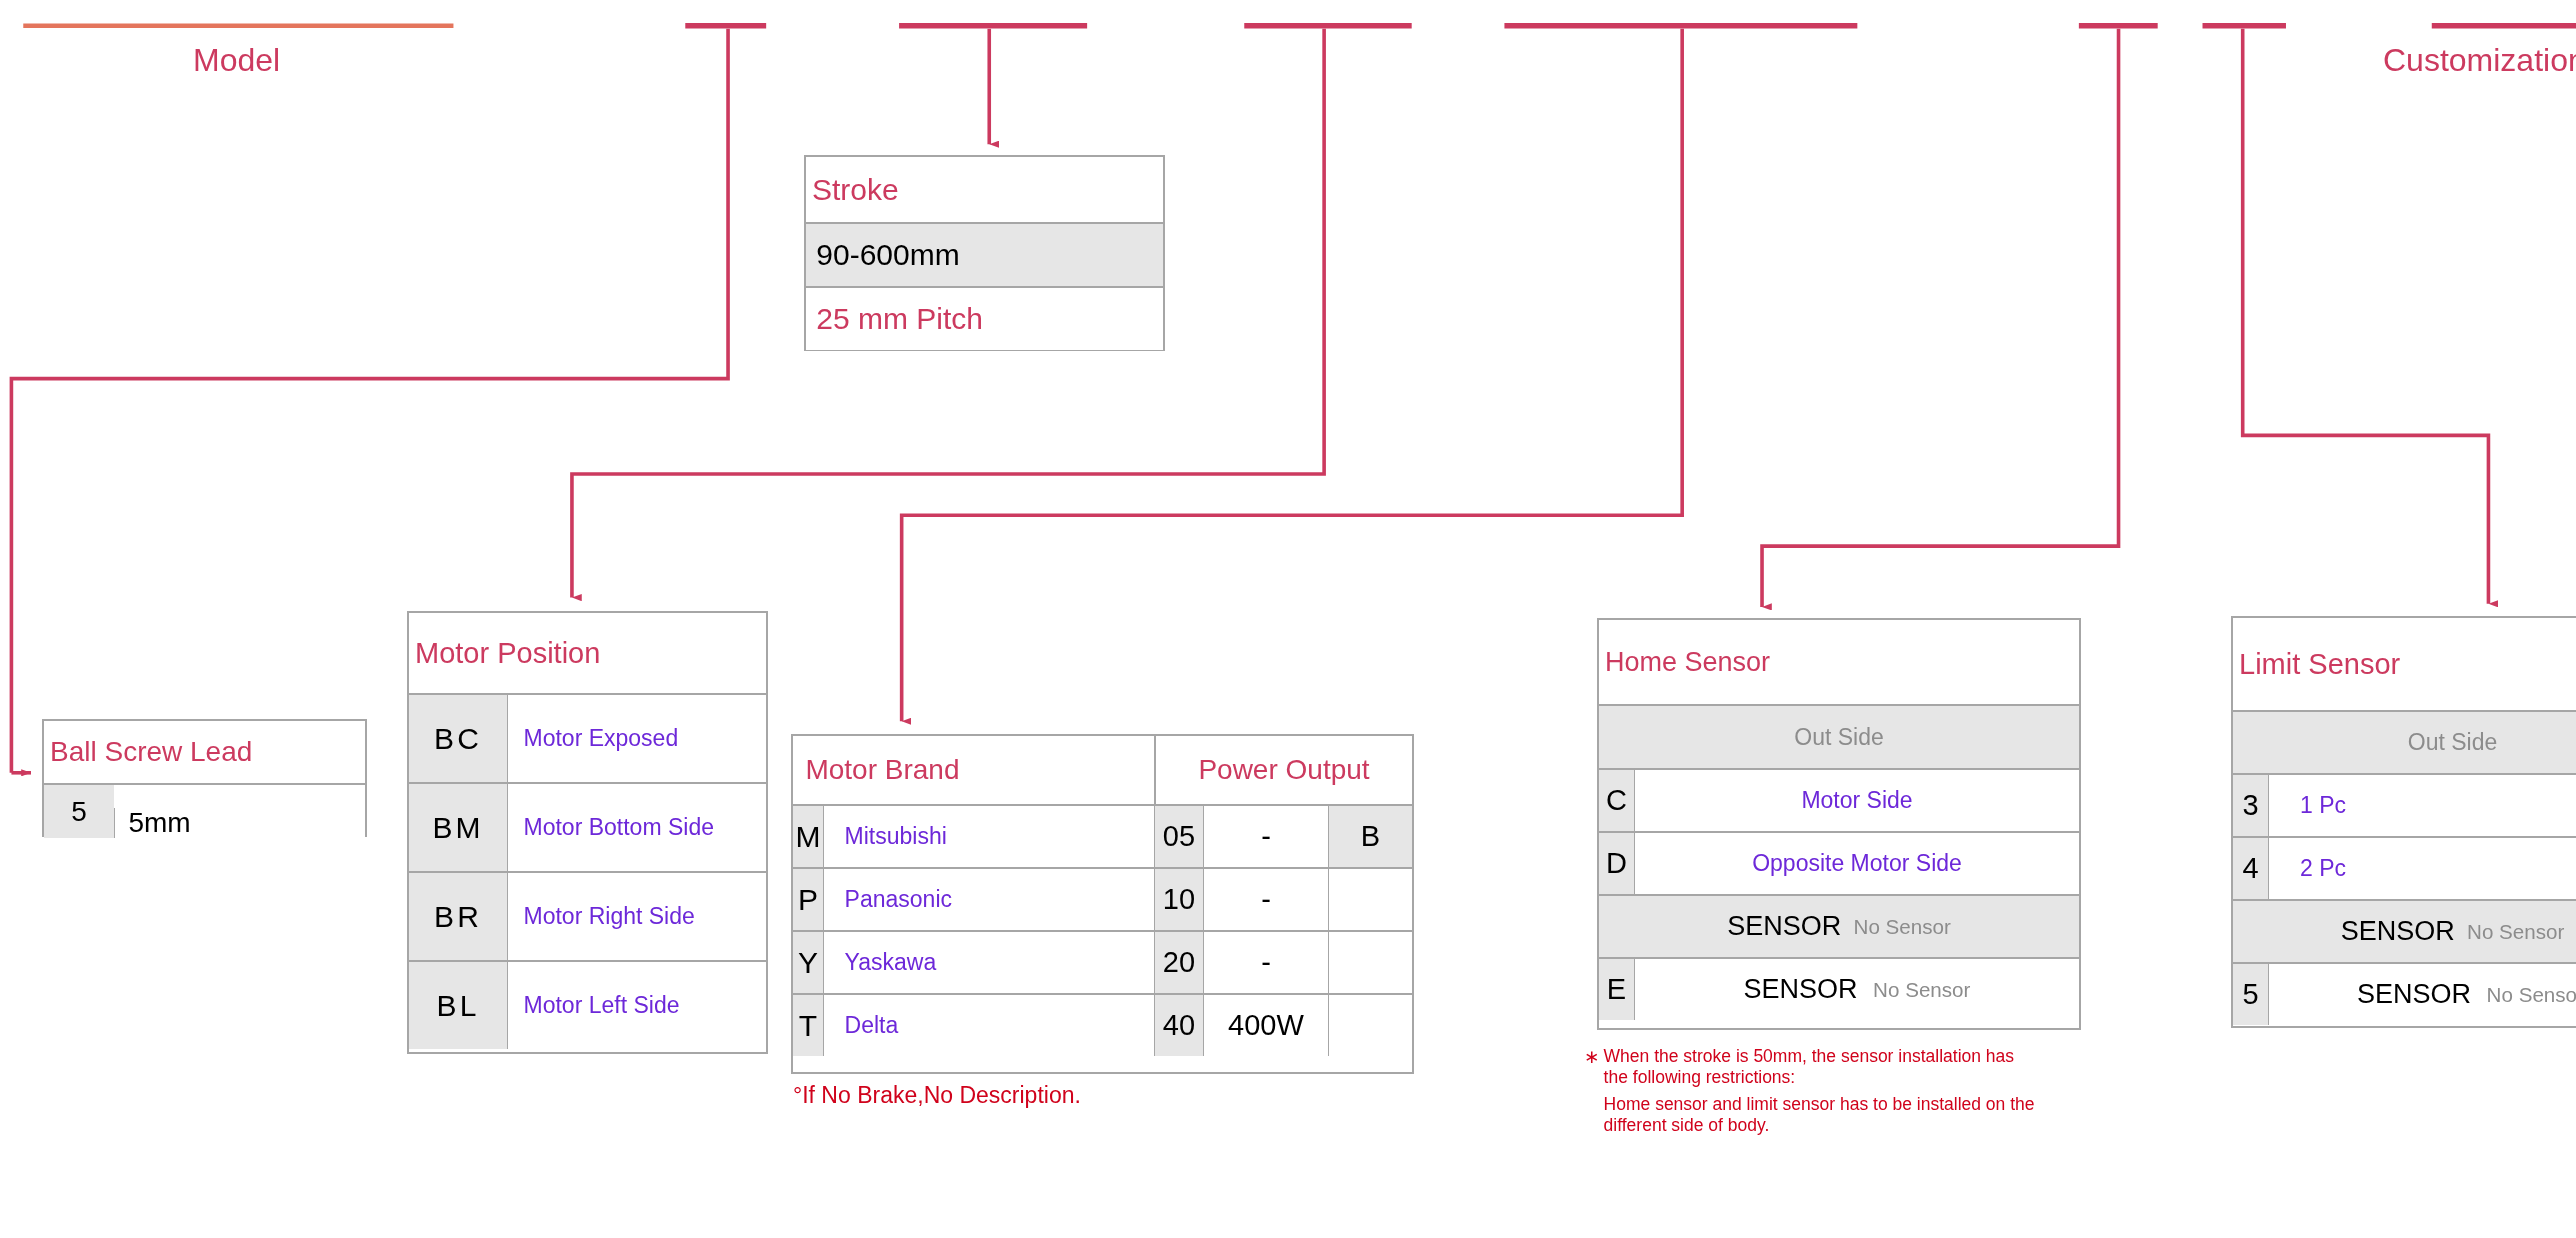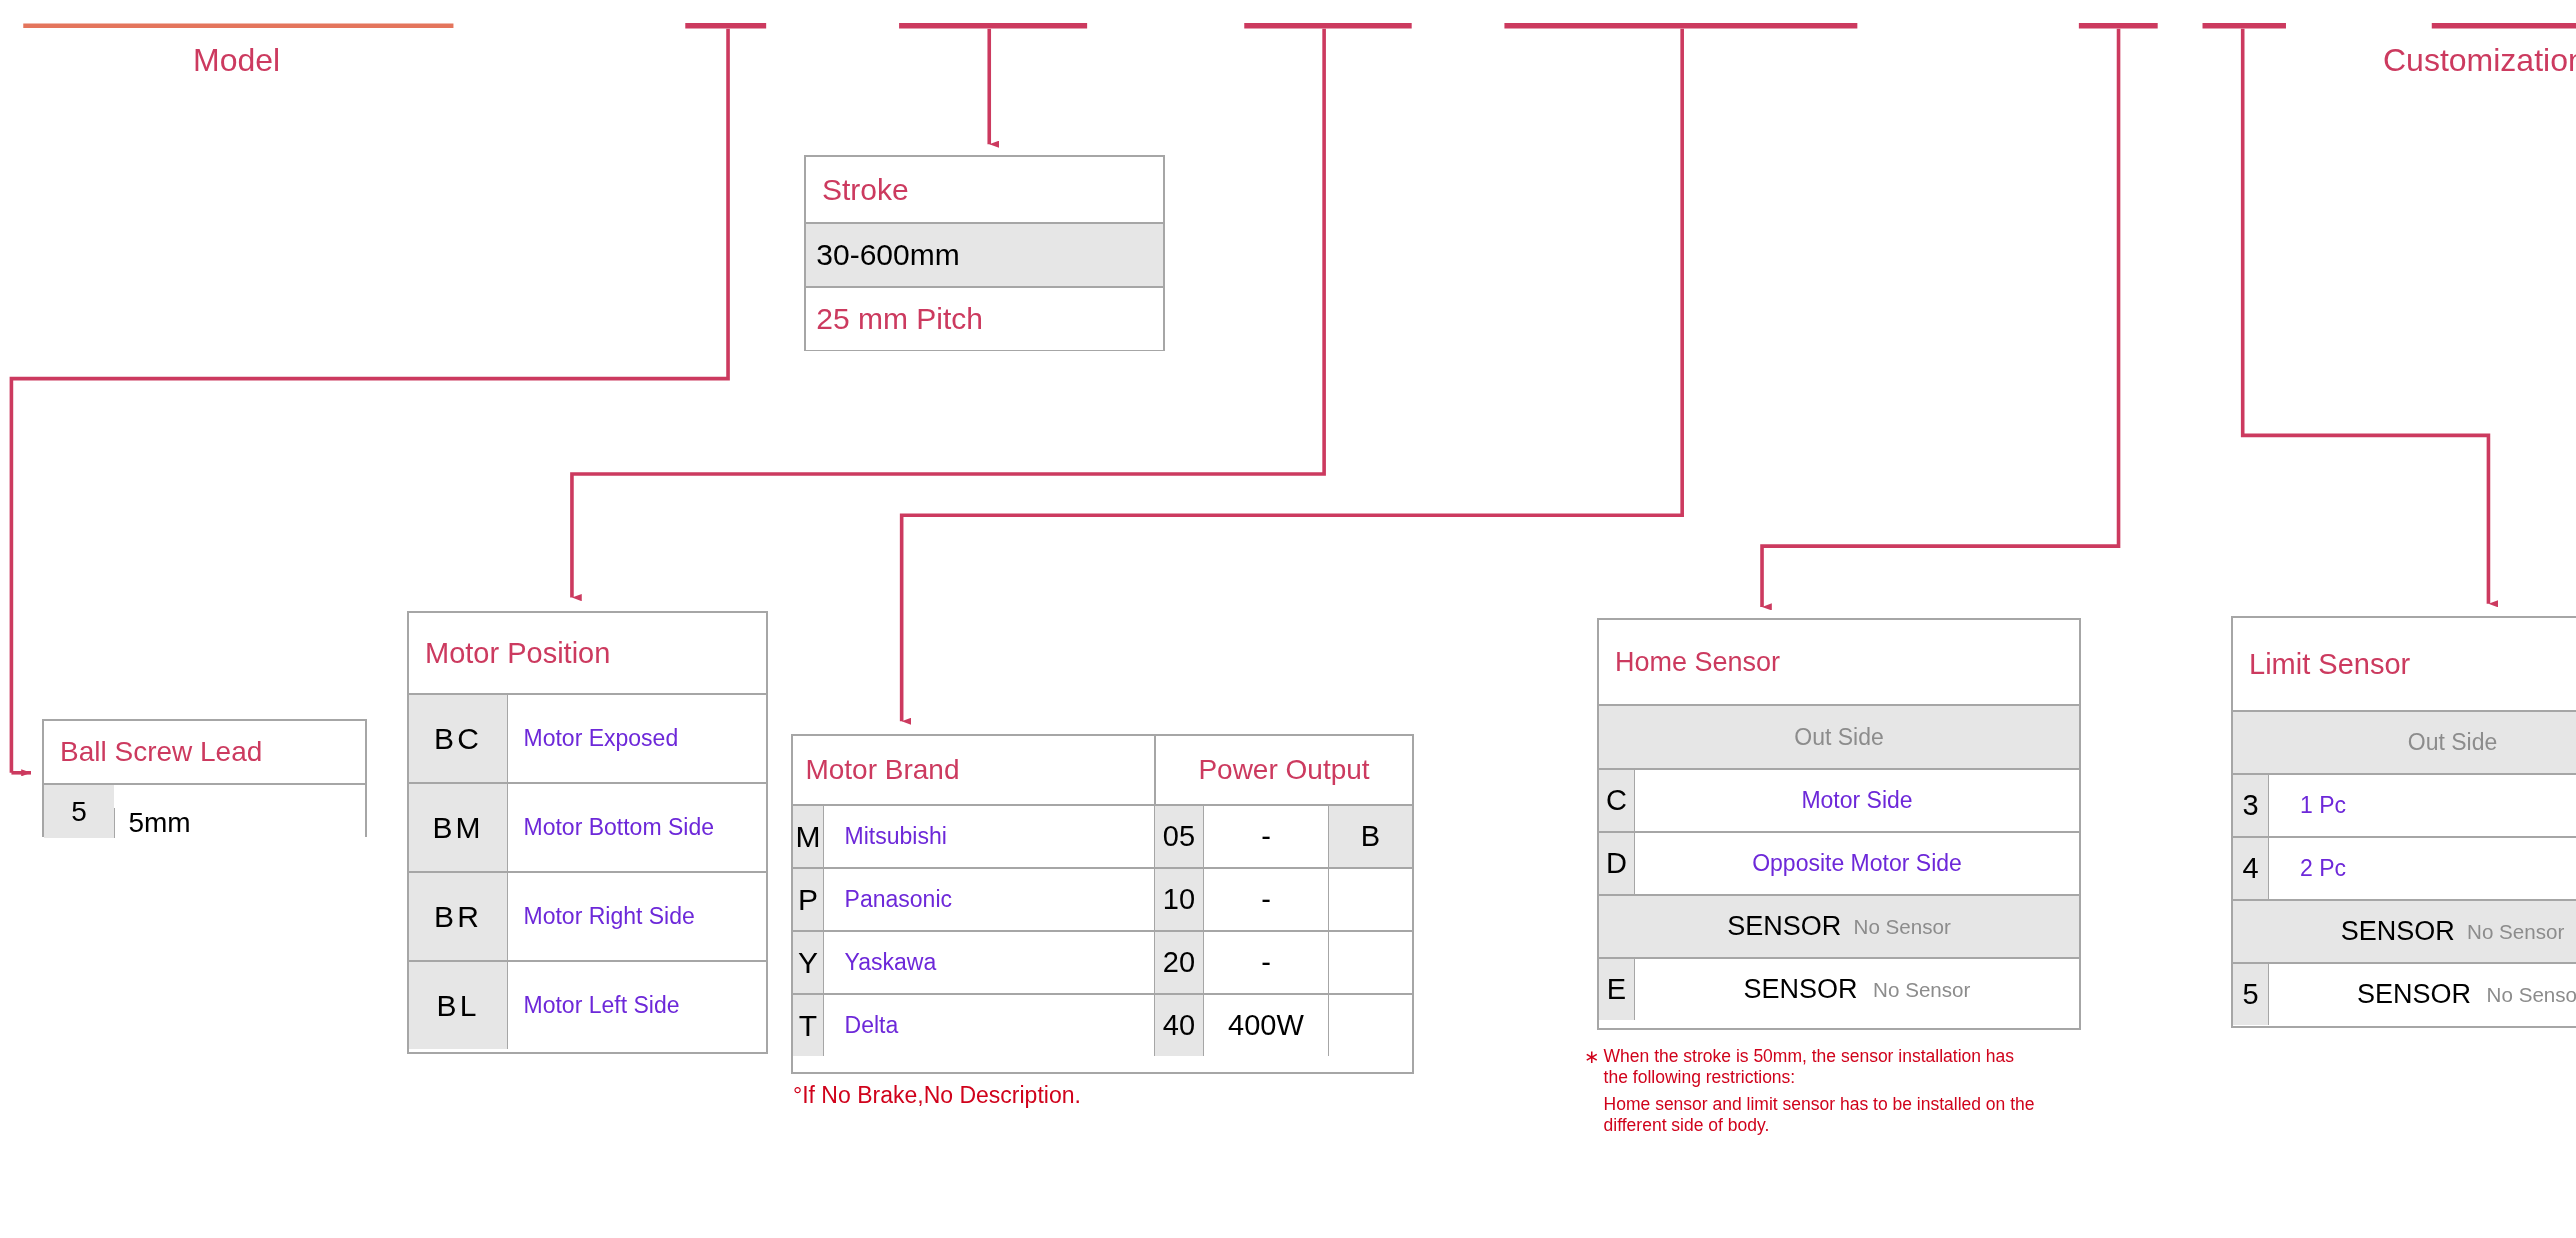--- a/index.html
+++ b/index.html
@@ -14,21 +14,21 @@
 
   
   .free-label{position:absolute;color:#cc3a5f;white-space:nowrap;line-height:1;}
   #model-label{left:193px;top:44px;font-size:32px;}
   #custom-label{left:2383px;top:44px;font-size:32px;}
 
   
   .box{position:absolute;border:2.1px solid #a6a6a6;background:#ffffff;box-sizing:border-box;}
   .box .hdr{
     color:#cc3a5f;display:flex;align-items:center;
-    padding-left:16px;box-sizing:border-box;white-space:nowrap;border-radius:9px;
+    padding-left:6px;box-sizing:border-box;white-space:nowrap;border-radius:9px;
   }
   .row{display:flex;border-top:2.1px solid #a6a6a6;box-sizing:border-box;}
   .row:first-child{border-top:none;}
   .cell{display:flex;align-items:center;box-sizing:border-box;white-space:nowrap;overflow:hidden;}
   .code{background:#e6e6e6;color:#000;justify-content:center;}
   .desc{background:#ffffff;color:#6d28d9;}
   .vsep{border-left:1.5px solid #a6a6a6;}
 
   
   #stroke-box{left:804px;top:155px;width:361px;height:196px;}
@@ -143,21 +143,21 @@
     <path d="M4112,56 L4112,1060 L3420,1060 L3420,1178" fill="none" stroke="#cc3a5f" stroke-width="7" marker-end="url(#arrowDown)"></path>
 
     <path d="M4353,56 L4353,845 L4830,845 L4830,1172" fill="none" stroke="#cc3a5f" stroke-width="7" marker-end="url(#arrowDown)"></path>
   </svg>
 
   <div class="free-label" id="model-label">Model</div>
   <div class="free-label" id="custom-label">Customization Order No.</div>
 
   <div class="box" id="stroke-box">
     <div class="hdr">Stroke</div>
-    <div class="srow val">30-600mm</div>
+    <div class="srow val">90-600mm</div>
     <div class="srow pitch">25 mm Pitch</div>
   </div>
 
   <div class="box" id="lead-box">
     <div class="hdr">Ball Screw Lead</div>
     <div class="row">
       <div class="cell code">5</div>
       <div class="cell desc vsep">5mm</div>
     </div>
   </div>

